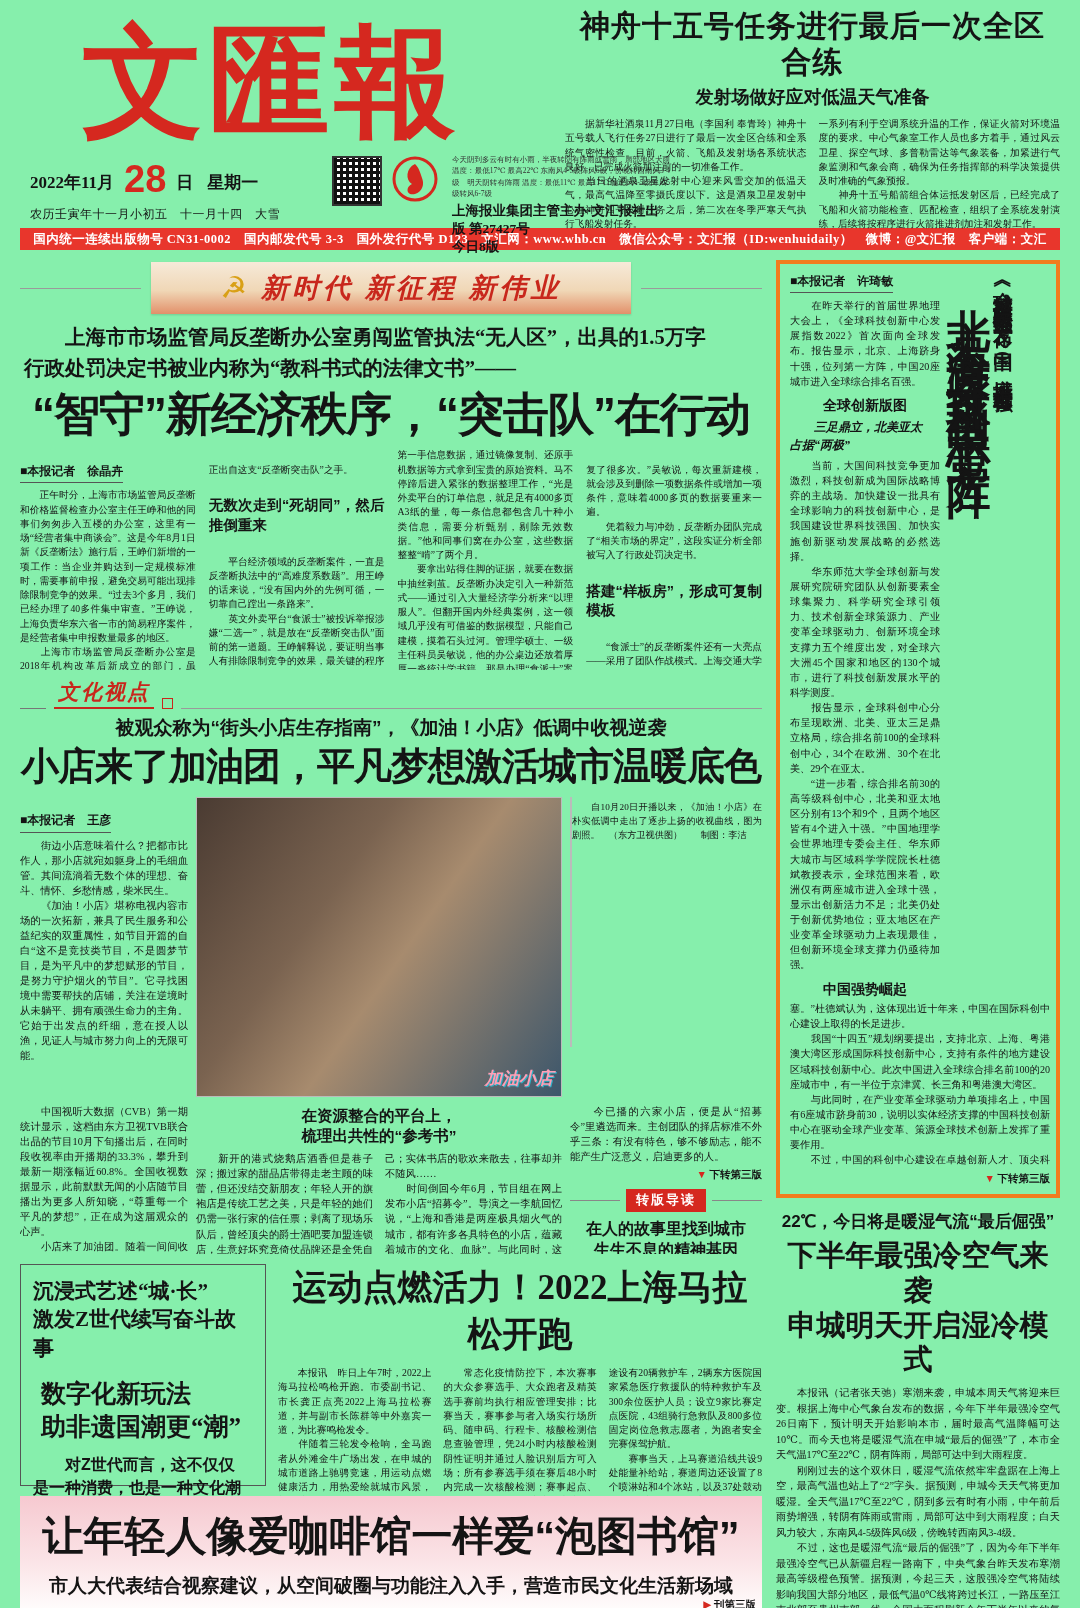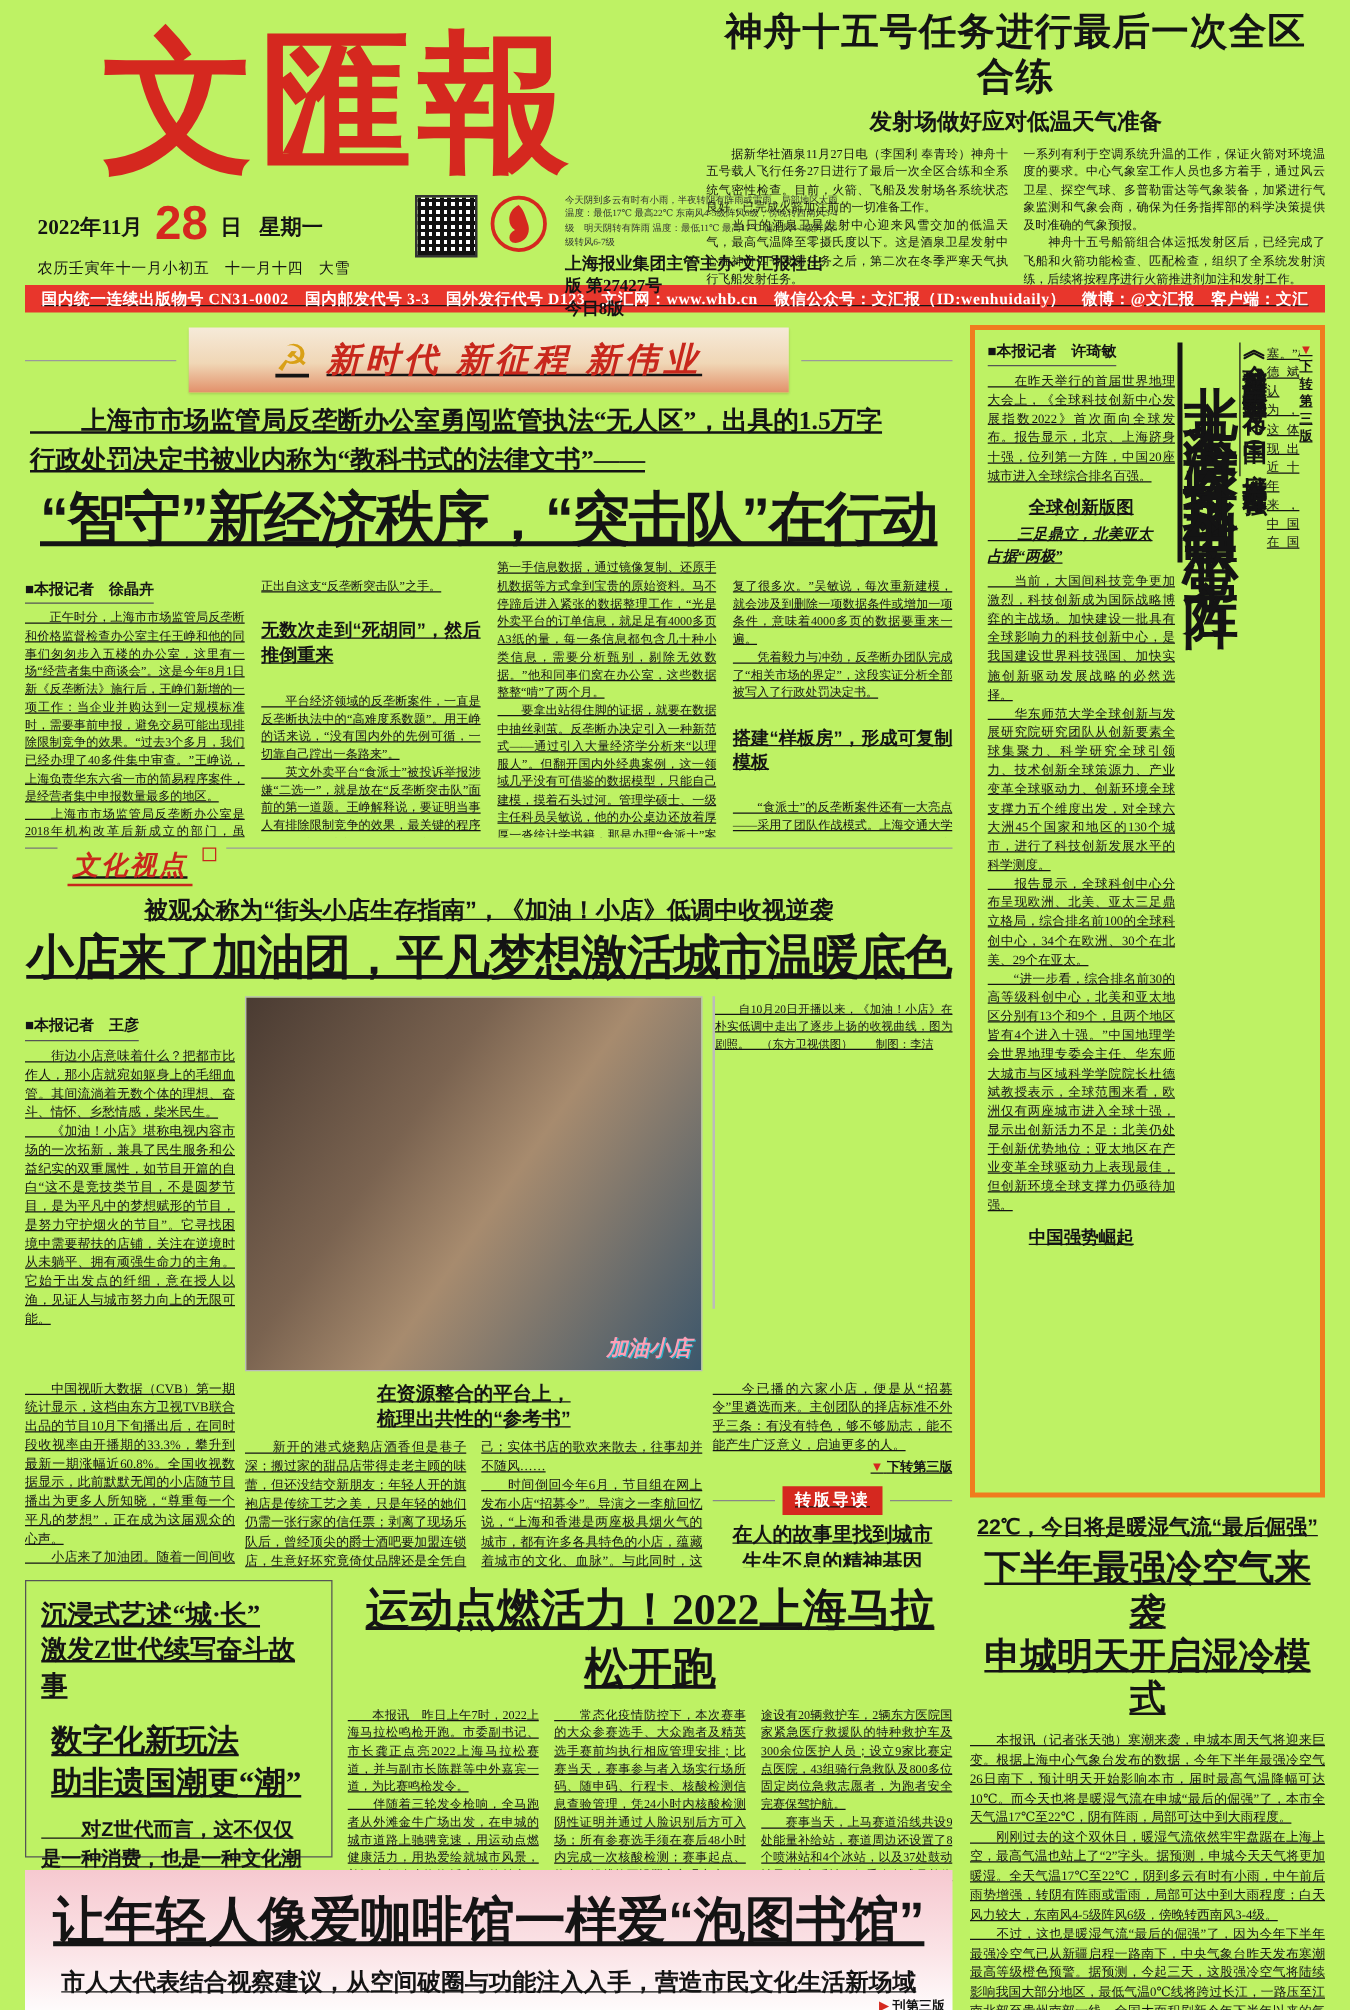--- a/index.html
+++ b/index.html
@@ -1,17 +1,17 @@
 <!DOCTYPE html>
 <html><head>
 <meta charset="utf-8">
 <style>
   html,body{margin:0;padding:0;background:#f2f2f2;}
-  .sheet{position:relative;width:1080px;height:1608px;margin:0 auto;background:#bef264;
-         font-family:"Liberation Serif","DejaVu Serif",serif;color:#141414;overflow:hidden;text-decoration:underline;}
+  .sheet{position:relative;width:1080px;height:1608px;margin:0 auto;background:#86efac;
+         font-family:"Liberation Serif","DejaVu Serif",serif;color:#141414;overflow:hidden;}
   .pad{padding:6px 20px 0;}
   
   .header{position:relative;height:218px;}
   .masthead{position:absolute;left:62px;top:8px;font-size:122px;line-height:1.1;font-weight:900;
             color:#d5281f;letter-spacing:4px;font-family:"DejaVu Serif",serif;}
   .dateline{position:absolute;left:10px;top:152px;white-space:nowrap;}
   .dateline .dm{font-size:17px;font-weight:700;}
   .dateline .big-day{font-size:38px;font-weight:900;color:#d5281f;margin:0 6px;vertical-align:-4px;font-family:"Liberation Sans",sans-serif;}
   .dateline .wd{font-size:17px;font-weight:700;}
   .lunar{position:absolute;left:10px;top:200px;font-size:12px;letter-spacing:.5px;}
@@ -46,21 +46,21 @@
   
   .zs-kicker{font-size:20.5px;font-weight:700;line-height:1.5;margin:6px 4px 0;white-space:pre-line;}
   .zs-headline{font-size:46px;font-weight:900;text-align:center;line-height:1.15;margin:4px 0 8px;
                font-family:"Liberation Sans",sans-serif;letter-spacing:-1px;}
   .zs-body{display:flex;gap:13px;height:222px;overflow:hidden;}
   .byline{font-size:12px;font-weight:700;border-bottom:1px solid #555;display:inline-block;padding-bottom:2px;margin-bottom:5px;}
   .in-sub{font-size:14.5px;font-weight:800;line-height:1.35;margin:5px 0;font-family:"Liberation Sans",sans-serif;}
   .jump{text-align:right;font-weight:700;font-size:10.5px;margin-top:3px;}
   .tri{color:#d5281f;}
   
-  .cult-badge-row{display:flex;align-items:flex-start;gap:8px;margin-top:8px;}
+  .cult-badge-row{display:flex;align-items:flex-end;gap:8px;margin-top:8px;}
   .short-line{width:26px;height:1px;background:#777;}
   .cult-badge{font-size:21px;font-weight:900;font-style:italic;color:#c8271c;letter-spacing:2px;
               border-bottom:2px solid #c8271c;padding:0 4px 1px;}
   .badge-mark{width:9px;height:9px;border:1.5px solid #c8271c;display:inline-block;}
   .cult-kicker{font-size:19px;font-weight:700;text-align:center;margin-top:6px;font-family:"Liberation Sans",sans-serif;}
   .cult-headline{font-size:38px;font-weight:900;text-align:center;line-height:1.15;margin-top:4px;letter-spacing:-1px;}
   .cult-row1{display:flex;gap:8px;margin-top:8px;height:300px;}
   .cult-colA{width:168px;font-size:10.3px;line-height:1.46;text-align:justify;white-space:pre-line;overflow:hidden;}
   .photo{position:relative;border:1px solid #bbb;overflow:hidden;}
   .photo1{flex:1;background:linear-gradient(125deg,#4a3b32 0%,#7a6350 35%,#a78b6e 55%,#3c566b 100%);}
@@ -97,21 +97,21 @@
   .mar-h1{font-size:35px;font-weight:900;text-align:center;letter-spacing:0;}
   .mar-h2{font-size:18px;font-weight:700;text-align:center;margin-top:6px;}
   .mar-body{display:flex;gap:12px;margin-top:8px;height:140px;overflow:hidden;}
   
   .pink{position:relative;height:120px;margin-top:10px;background:linear-gradient(180deg,#f6c9d0 0%,#fbe4e7 55%,#ffffff 100%);
         border-bottom:1px solid #999;text-align:center;}
   .pink-h{font-size:41px;font-weight:900;font-family:"Liberation Sans",sans-serif;padding-top:13px;letter-spacing:0;}
   .pink-sub{font-size:19px;font-weight:700;margin-top:9px;}
   .pink-ref{position:absolute;right:6px;bottom:4px;font-size:10.5px;font-weight:700;}
   
-  .kc-box{border:4px solid #f07c1e;padding:8px 6px 8px 10px;height:938px;box-sizing:border-box;display:flex;flex-direction:row;}
+  .kc-box{border:4px solid #f07c1e;padding:8px 6px 8px 10px;height:938px;box-sizing:border-box;display:flex;flex-direction:column;}
   .kc-top{display:flex;flex:1;min-height:0;}
   .kc-text{width:150px;font-size:10.1px;line-height:1.5;text-align:justify;overflow:hidden;}
   .kc-text p{margin:0;white-space:pre-line;}
   .kc-sub{font-size:14px;font-weight:800;text-align:center;margin:6px 0 2px;font-family:"Liberation Sans",sans-serif;}
   .kc-deck{font-size:12px;font-weight:700;font-style:italic;line-height:1.5;margin-bottom:4px;white-space:pre-line;}
   .kc-vhead{writing-mode:vertical-rl;font-size:44px;font-weight:900;line-height:1;letter-spacing:11px;
             margin:2px 2px 0 6px;}
   .kc-vsub{writing-mode:vertical-rl;font-size:19.5px;font-weight:800;line-height:1.1;letter-spacing:2px;margin-top:2px;}
   .kc-wide{font-size:10.1px;line-height:1.5;text-align:justify;white-space:pre-line;margin-top:4px;overflow:hidden;max-height:168px;}
   

